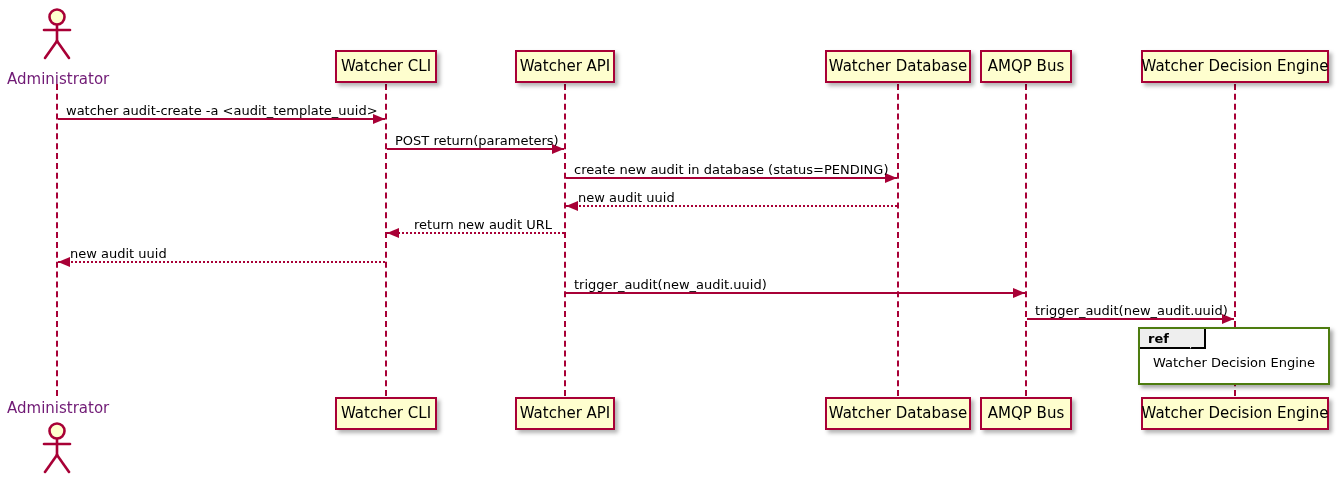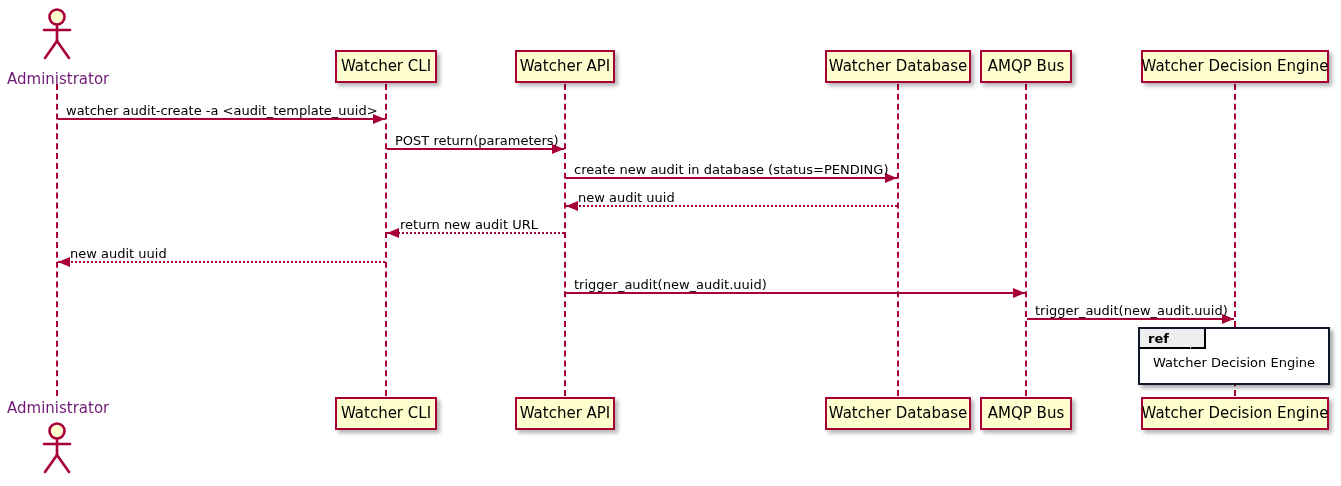--- a/index.html
+++ b/index.html
@@ -88,21 +88,21 @@
     color: #000000;
     white-space: nowrap;
     line-height: 1;
   }
 
   
   .ref-box {
     position: absolute;
     box-sizing: border-box;
     background: #FFFFFF;
-    border: 2px solid #0f172a;
+    border: 2px solid #4d7c0f;
     box-shadow: 3px 3px 4px rgba(0,0,0,0.35);
   }
   .ref-tab {
     position: absolute;
     left: 0;
     top: 0;
     height: 20px;
     background: #EEEEEE;
     border-right: 2px solid #000000;
     border-bottom: 2px solid #000000;
@@ -221,21 +221,21 @@
       <div class="arrow-head right" style="top: 144px; left: 552px;"></div>
       <div class="msg-label" style="left: 395px; top: 134px;">POST return(parameters)</div>
       <div class="msg-line" style="left: 566px; width: 331px; top: 177px;"></div>
       <div class="arrow-head right" style="top: 173px; left: 885px;"></div>
       <div class="msg-label" style="left: 574px; top: 163px;">create new audit in database (status=PENDING)</div>
       <div class="msg-line dotted" style="left: 566px; width: 331px; top: 205px;"></div>
       <div class="arrow-head left" style="top: 201px; left: 566px;"></div>
       <div class="msg-label" style="left: 578px; top: 191px;">new audit uuid</div>
       <div class="msg-line dotted" style="left: 387px; width: 177px; top: 232px;"></div>
       <div class="arrow-head left" style="top: 228px; left: 387px;"></div>
-      <div class="msg-label" style="left: 400px; top: 218px;">return new audit URL</div>
+      <div class="msg-label" style="left: 414px; top: 218px;">return new audit URL</div>
       <div class="msg-line dotted" style="left: 58px; width: 327px; top: 261px;"></div>
       <div class="arrow-head left" style="top: 257px; left: 58px;"></div>
       <div class="msg-label" style="left: 70px; top: 247px;">new audit uuid</div>
       <div class="msg-line" style="left: 566px; width: 459px; top: 292px;"></div>
       <div class="arrow-head right" style="top: 288px; left: 1013px;"></div>
       <div class="msg-label" style="left: 574px; top: 278px;">trigger_audit(new_audit.uuid)</div>
       <div class="msg-line" style="left: 1027px; width: 207px; top: 318px;"></div>
       <div class="arrow-head right" style="top: 314px; left: 1222px;"></div>
       <div class="msg-label" style="left: 1035px; top: 304px;">trigger_audit(new_audit.uuid)</div>
     </div>

